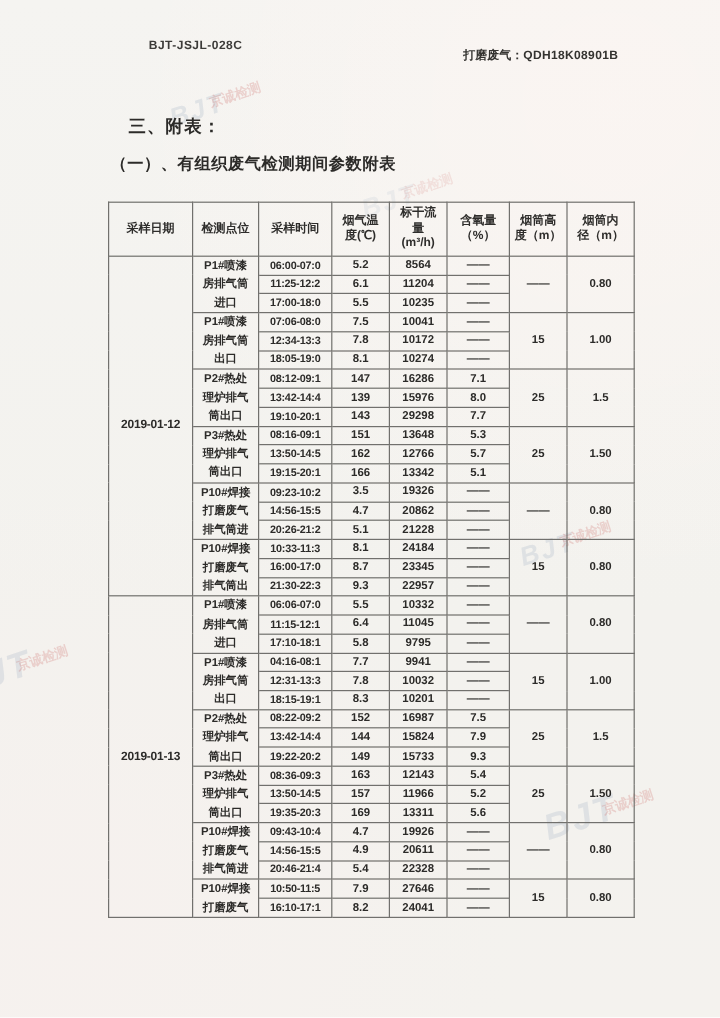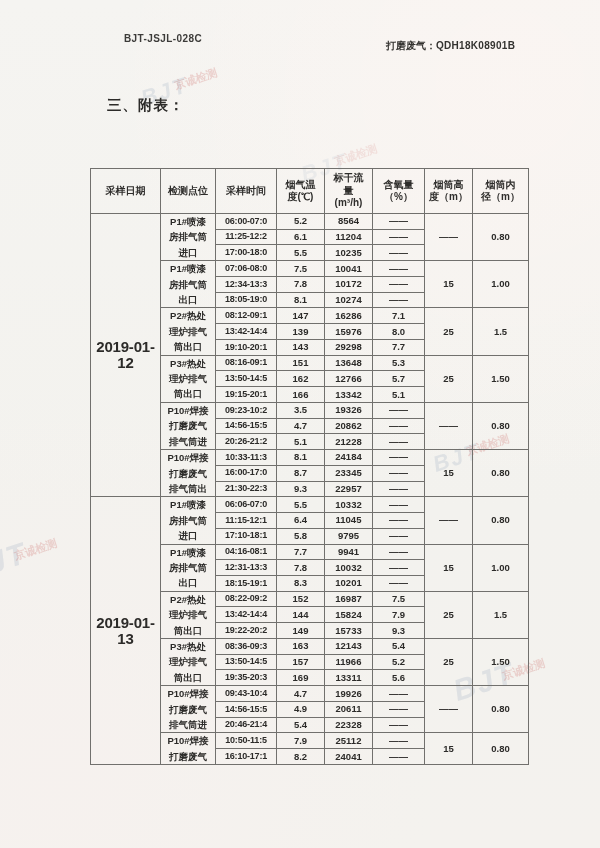--- a/index.html
+++ b/index.html
@@ -26,21 +26,21 @@
     border:1px solid #71706d;padding:0 1px;text-align:center;vertical-align:middle;overflow:hidden;
   }
   .params thead th{
     height:44px;font-size:10px;font-weight:600;color:#2e2d2b;
     white-space:pre-line;line-height:1.25;
   }
   .params tbody tr{height:15.6px;}
   .params td{font-size:9.5px;font-weight:600;line-height:1.05;color:#2c2b29;}
   .params td.time{font-size:9px;white-space:nowrap;letter-spacing:-.2px;}
   .params td.point{font-size:9.5px;white-space:pre-line;line-height:15.4px;}
-  .params td.date{font-size:15px;letter-spacing:-.2px;}
+  .params td.date{font-size:10px;letter-spacing:-.2px;}
 
   .footer{position:absolute;top:786px;left:0;right:0;text-align:center;
     font-size:11px;font-weight:600;letter-spacing:2.5px;color:#2e2d2b;}
 
   .wm{position:absolute;transform:rotate(-18deg);pointer-events:none;white-space:nowrap;}
   .wm .wm-latin{font-style:italic;font-weight:800;font-size:30px;letter-spacing:2px;color:rgba(128,148,175,.18);}
   .wm .wm-cjk{font-size:11px;font-weight:700;color:rgba(205,110,105,.26);margin-left:-12px;vertical-align:6px;}
   .wm.small .wm-latin{font-size:22px;}
 </style>
 </head>
@@ -64,20 +64,21 @@
     <span class="wm-latin">BJT</span><span class="wm-cjk">京诚检测</span>
   </div>
 
   <div class="doc-code">BJT-JSJL-028C</div>
 
   <div class="report-no">
     <span>打磨废气：</span><b>QDH18K08901B</b>
   </div>
 
   <div class="sec-title">三、附表：</div>
+  <div class="sub-title">（一）、有组织废气检测期间参数附表</div>
 
   <table class="params">
     <colgroup>
       <col style="width:70px">
         <col style="width:55px">
         <col style="width:61px">
         <col style="width:48px">
       <col style="width:48px">
         <col style="width:52px">
         <col style="width:48px">
@@ -355,21 +356,21 @@
           <td class="time">20:46-21:4</td>
           <td class="num">5.4</td>
           <td class="num">22328</td>
           <td class="num">——</td>
         </tr>
         <tr>
           <td class="point" rowspan="2">P10#焊接
 打磨废气</td>
           <td class="time">10:50-11:5</td>
           <td class="num">7.9</td>
-          <td class="num">25112</td>
+          <td class="num">27646</td>
           <td class="num">——</td>
           <td class="num" rowspan="2">15</td>
           <td class="num" rowspan="2">0.80</td>
         </tr>
         <tr>
           <td class="time">16:10-17:1</td>
           <td class="num">8.2</td>
           <td class="num">24041</td>
           <td class="num">——</td>
         </tr>

